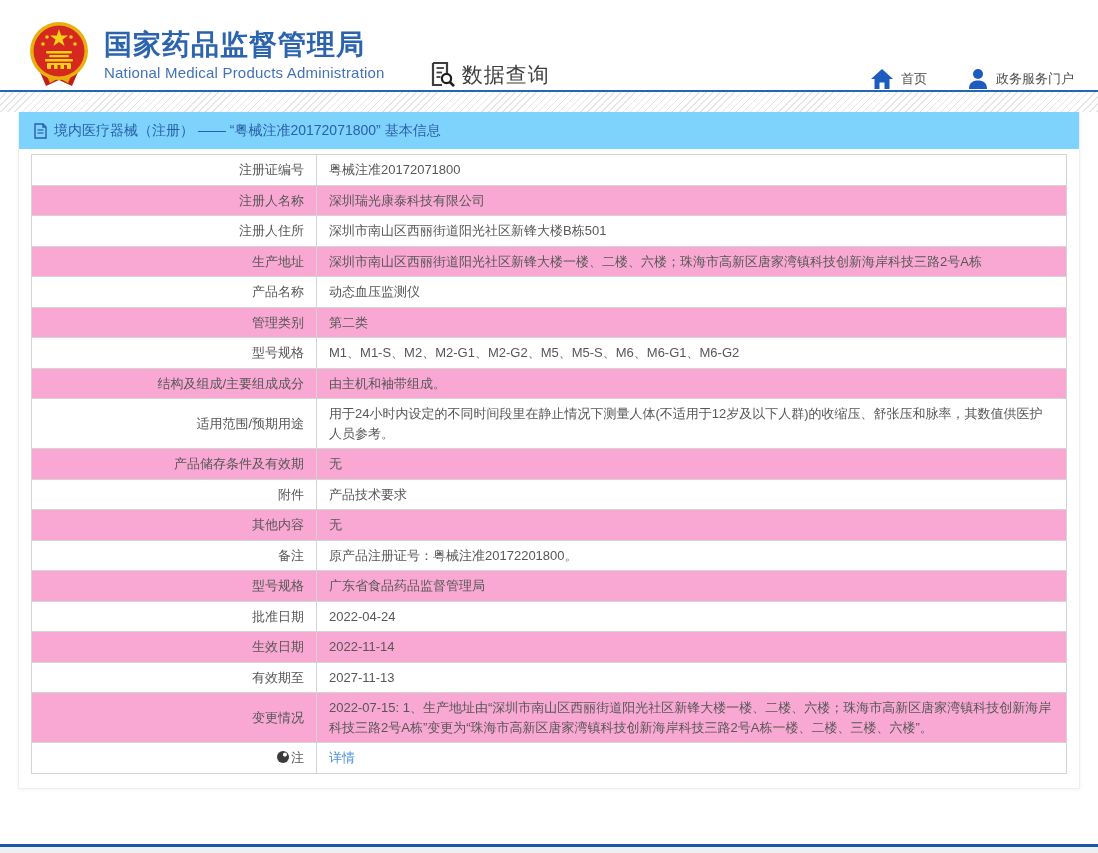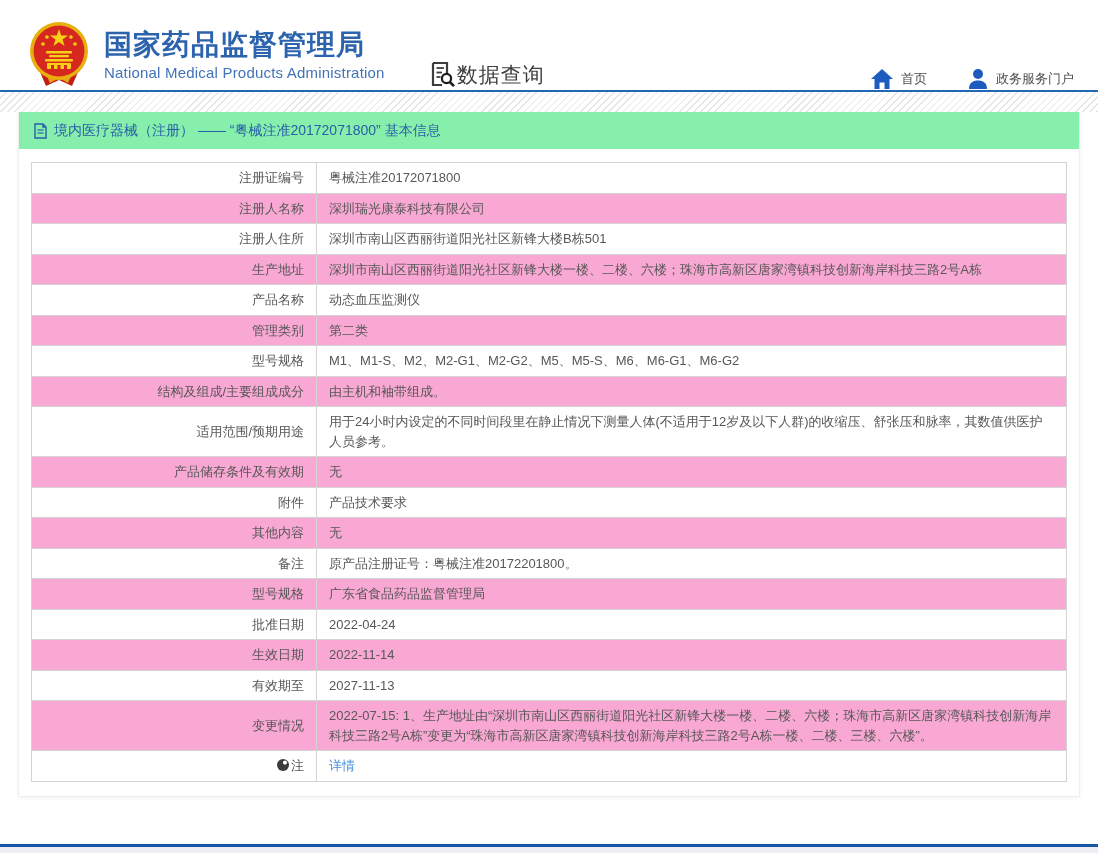--- a/index.html
+++ b/index.html
@@ -31,20 +31,21 @@
   }
   .logo-text .en {
     font-size: 15px;
     color: #4272b8;
     margin-top: 3px;
     letter-spacing: 0.2px;
   }
   .section-block {
     display: flex;
     align-items: center;
+    gap: 5px;
     margin-left: 42px;
     font-size: 21px;
     color: #3d3d3d;
     letter-spacing: 1px;
   }
   .header-nav { margin-left: auto; display: flex; gap: 40px; }
   .nav-item {
     display: flex;
     flex-direction: row;
     align-items: center;
@@ -68,36 +69,36 @@
   .panel {
     margin: 0 18px;
     background: #fff;
     border: 1px solid #efefef;
     border-top: none;
     box-shadow: 0 1px 4px rgba(0,0,0,0.05);
     padding-bottom: 14px;
   }
   .breadcrumb {
     height: 37px;
-    background: #86efac;
+    background: #7dd3fc;
     display: flex;
     align-items: center;
     gap: 6px;
     padding: 0 14px;
     font-size: 14px;
     color: #2a5fa9;
   }
   .breadcrumb svg { flex: 0 0 auto; }
 
   
   table.info-table {
     border-collapse: collapse;
     table-layout: fixed;
     width: calc(100% - 24px);
-    margin: 13px 12px 0 12px;
+    margin: 5px 12px 0 12px;
     border-radius: 31px;
   }
   table.info-table td {
     border: 1px solid #d4d4d4;
     font-size: 13px;
     color: #575757;
     padding: 5px 12px;
     line-height: 1.5;
     vertical-align: middle;
     word-break: break-all;

